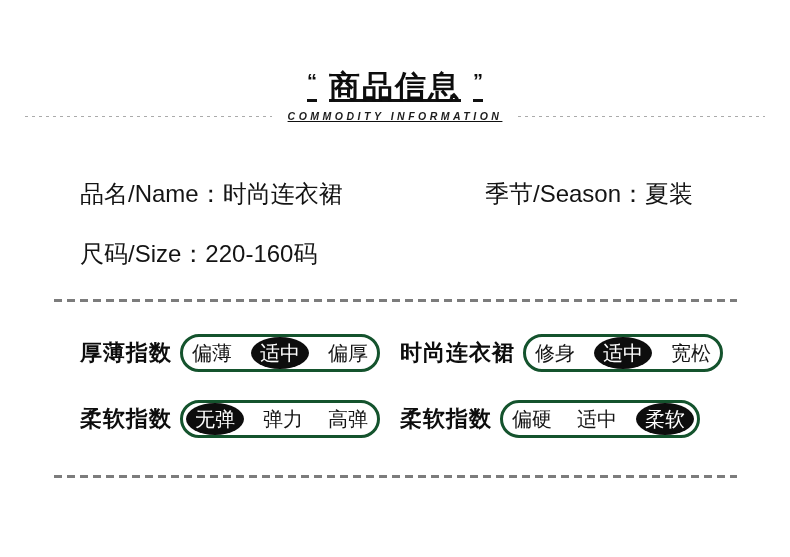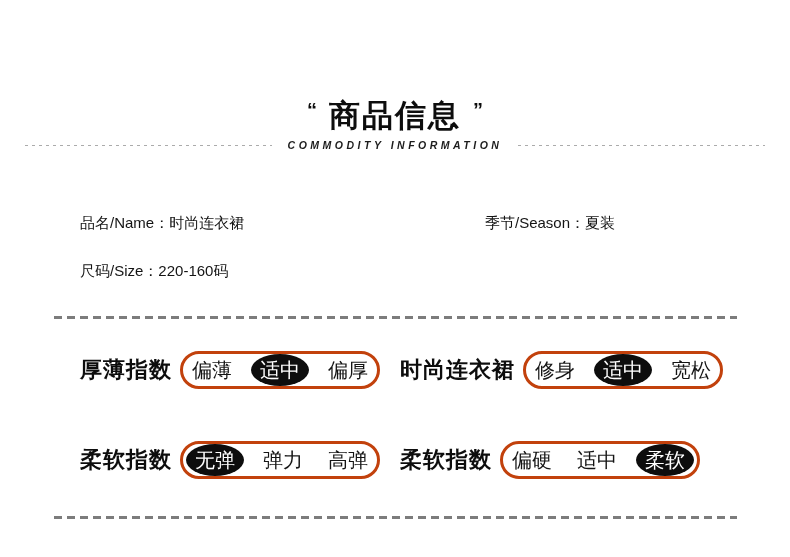--- a/index.html
+++ b/index.html
@@ -8,21 +8,21 @@
     background: #ffffff;
   }
   body {
     width: 790px;
     height: 557px;
     overflow: hidden;
     font-family: "Liberation Sans", "DejaVu Sans", sans-serif;
     color: #111111;
   }
   
-  .header { padding-top: 99px; }
+  .header { padding-top: 70px; text-decoration: underline; }
   .title-row {
     text-align: center;
     font-size: 31px;
     font-weight: 900;
     letter-spacing: 2px;
     line-height: 34px;
     color: #0d0d0d;
     white-space: nowrap;
   }
   .quote {
@@ -54,59 +54,59 @@
     color: #1c1c1c;
     white-space: nowrap;
   }
   
   .info {
     margin-top: 60px;
     padding-left: 80px;
     padding-right: 40px;
     display: grid;
     grid-template-columns: 405px 1fr;
-    row-gap: 24px;
-    font-size: 15px;
+    row-gap: 36px;
+    font-size: 24px;
     line-height: 24px;
   }
   .field { white-space: nowrap; }
   .field .label { color: #141414; }
   .field .value { color: #141414; }
   
   .divider {
     height: 3px;
     margin: 33px 53px 0 54px;
     background-image: repeating-linear-gradient(to right, #7c7c7c 0 8px, transparent 8px 13px);
   }
   .divider.bottom { margin-top: 37px; }
   
   .indexes {
     margin-top: 32px;
     padding-left: 80px;
     display: grid;
     grid-template-columns: 320px 1fr;
-    row-gap: 52px;
+    row-gap: 28px;
   }
   .index-item {
     display: flex;
     align-items: center;
   }
   .index-label {
     font-weight: 900;
     font-size: 22px;
     letter-spacing: 1px;
     color: #0d0d0d;
     margin-right: 8px;
     white-space: nowrap;
   }
   .pill {
     box-sizing: border-box;
     width: 200px;
     height: 38px;
-    border: 3px solid #c2410c;
+    border: 3px solid #14532d;
     border-radius: 22px;
     display: flex;
     align-items: center;
     justify-content: space-between;
     padding: 0 3px;
     background: #ffffff;
   }
   .opt {
     height: 32px;
     display: flex;

